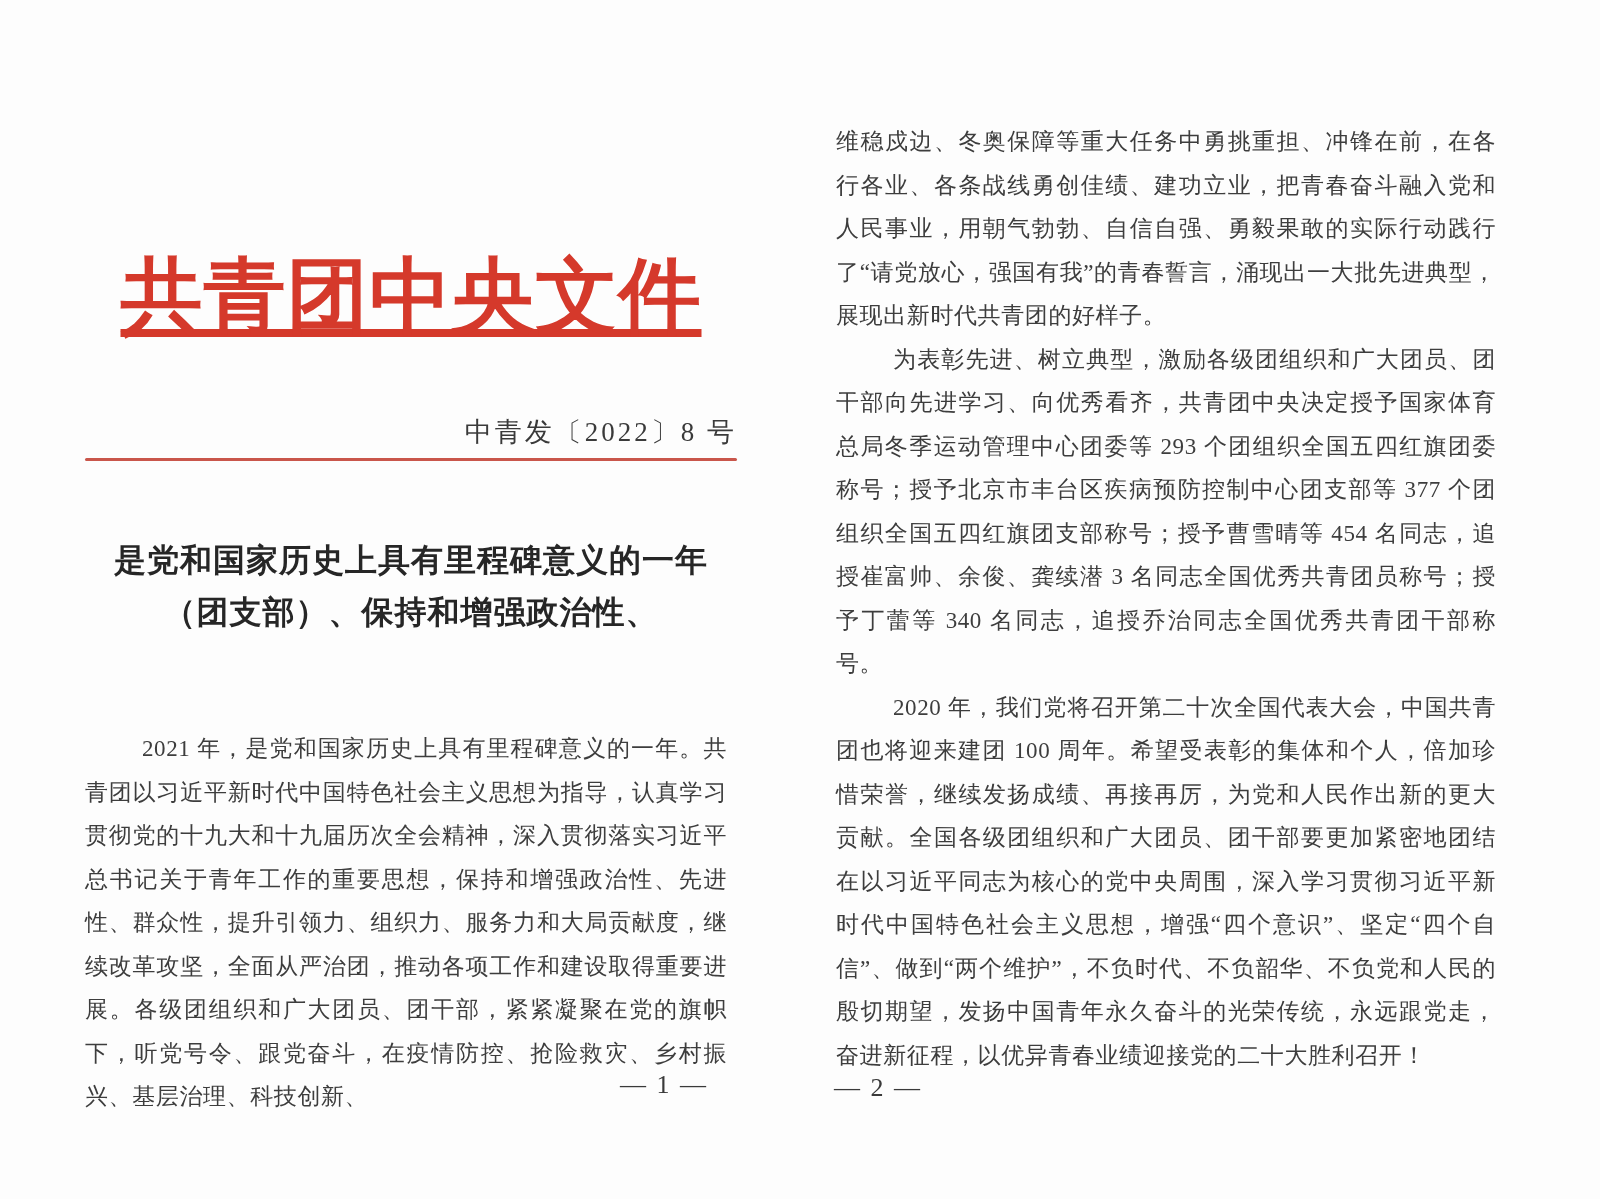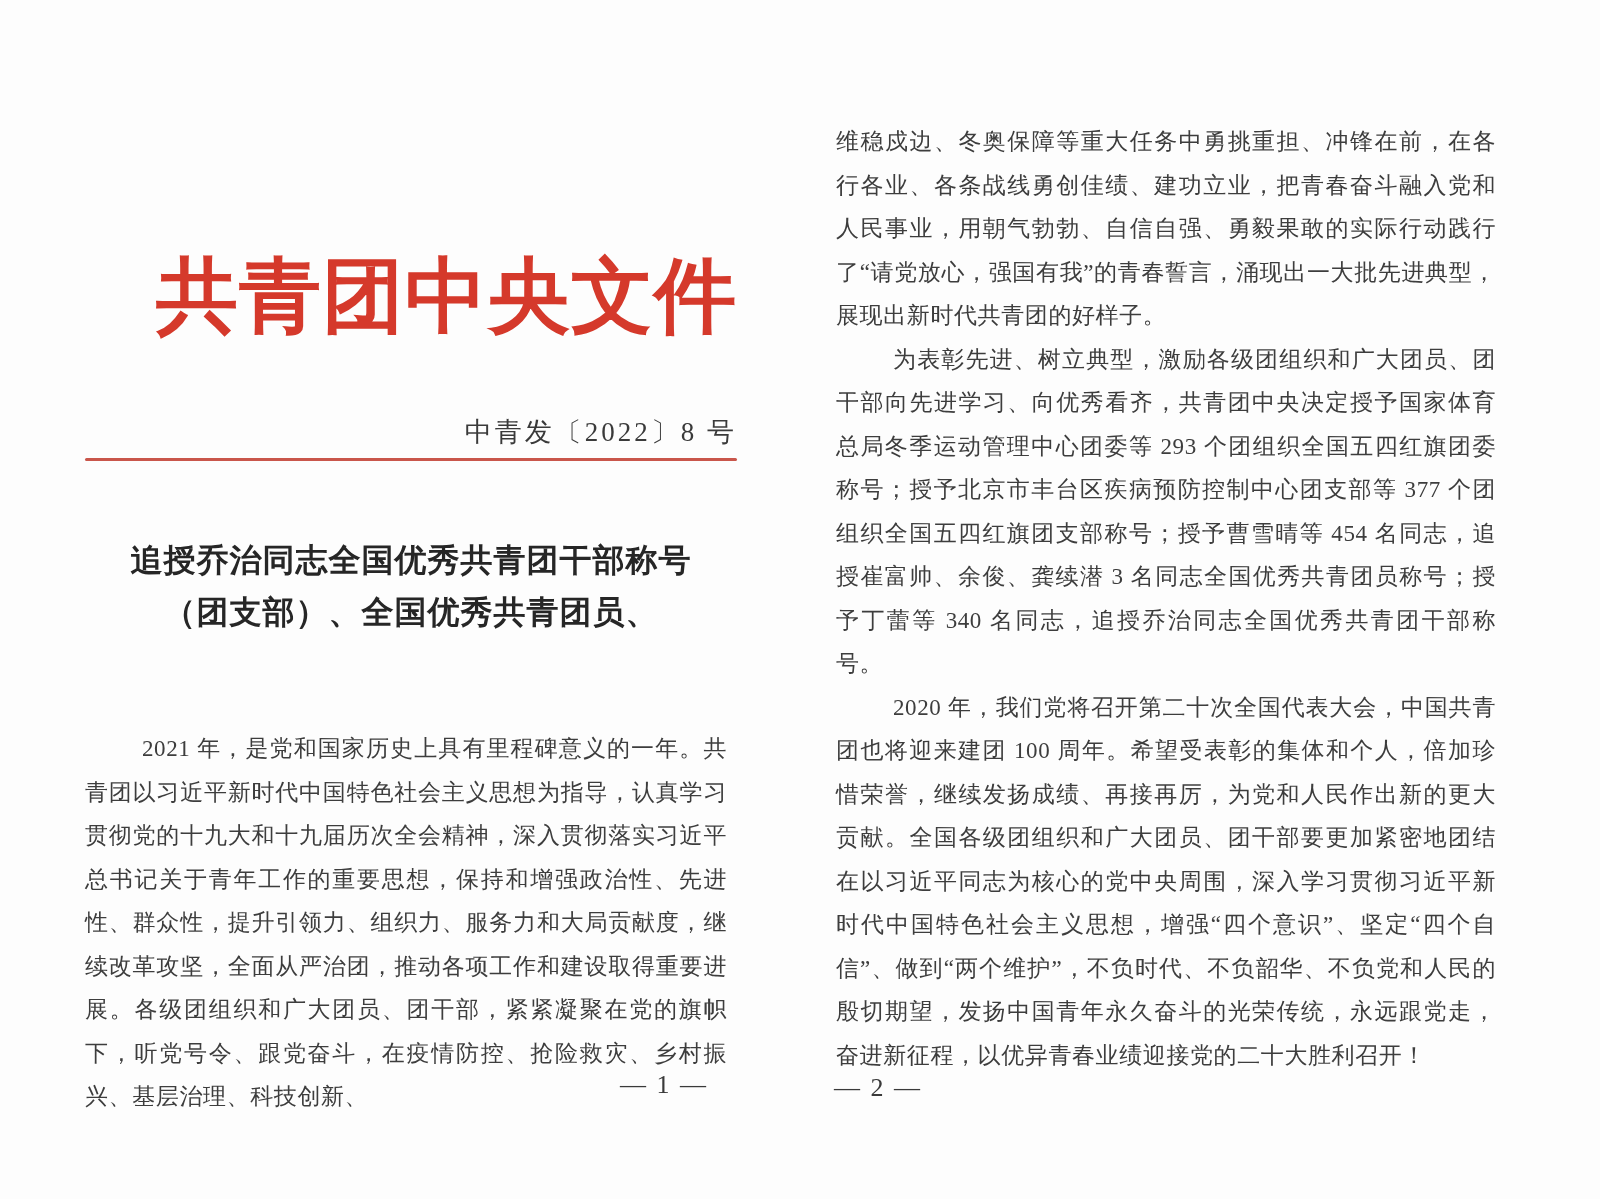--- a/index.html
+++ b/index.html
@@ -21,27 +21,28 @@
     height: 1199px;
   }
   .page-left  { left: 85px;  width: 652px; }
   .page-right { left: 824px; width: 662px; }
 
   .org-title {
     position: absolute;
     top: 252px;
     left: 0;
     width: 100%;
-    text-align: right;
+    text-align: center;
     font-size: 82px;
     line-height: 1.1;
     font-weight: bold;
     color: #d5392b;
     letter-spacing: 1px;
     white-space: nowrap;
+    text-decoration: underline;
   }
   .doc-number {
     position: absolute;
     top: 414px;
     left: 0;
     width: 100%;
     text-align: right;
     font-size: 27px;
     color: #3a3a3a;
     letter-spacing: 3px;
@@ -96,22 +97,22 @@
 <div class="canvas">
 
   <div class="page page-left">
     <div class="org-title">共青团中央文件</div>
 
     <div class="doc-number">中青发〔2022〕8 号</div>
 
     <div class="divider"></div>
 
     <div class="doc-title">
-      <div>追授乔治同志全国优秀共青团干部称号</div>
-      <div>（团支部）、全国优秀共青团员、</div>
+      <div>是党和国家历史上具有里程碑意义的一年</div>
+      <div>（团支部）、保持和增强政治性、</div>
     </div>
 
     <div class="body-text">
       <p class="indent">2021 年，是党和国家历史上具有里程碑意义的一年。共青团以习近平新时代中国特色社会主义思想为指导，认真学习贯彻党的十九大和十九届历次全会精神，深入贯彻落实习近平总书记关于青年工作的重要思想，保持和增强政治性、先进性、群众性，提升引领力、组织力、服务力和大局贡献度，继续改革攻坚，全面从严治团，推动各项工作和建设取得重要进展。各级团组织和广大团员、团干部，紧紧凝聚在党的旗帜下，听党号令、跟党奋斗，在疫情防控、抢险救灾、乡村振兴、基层治理、科技创新、</p>
     </div>
 
     <div class="page-number">— 1 —</div>
   </div>
 
   <div class="page page-right">

